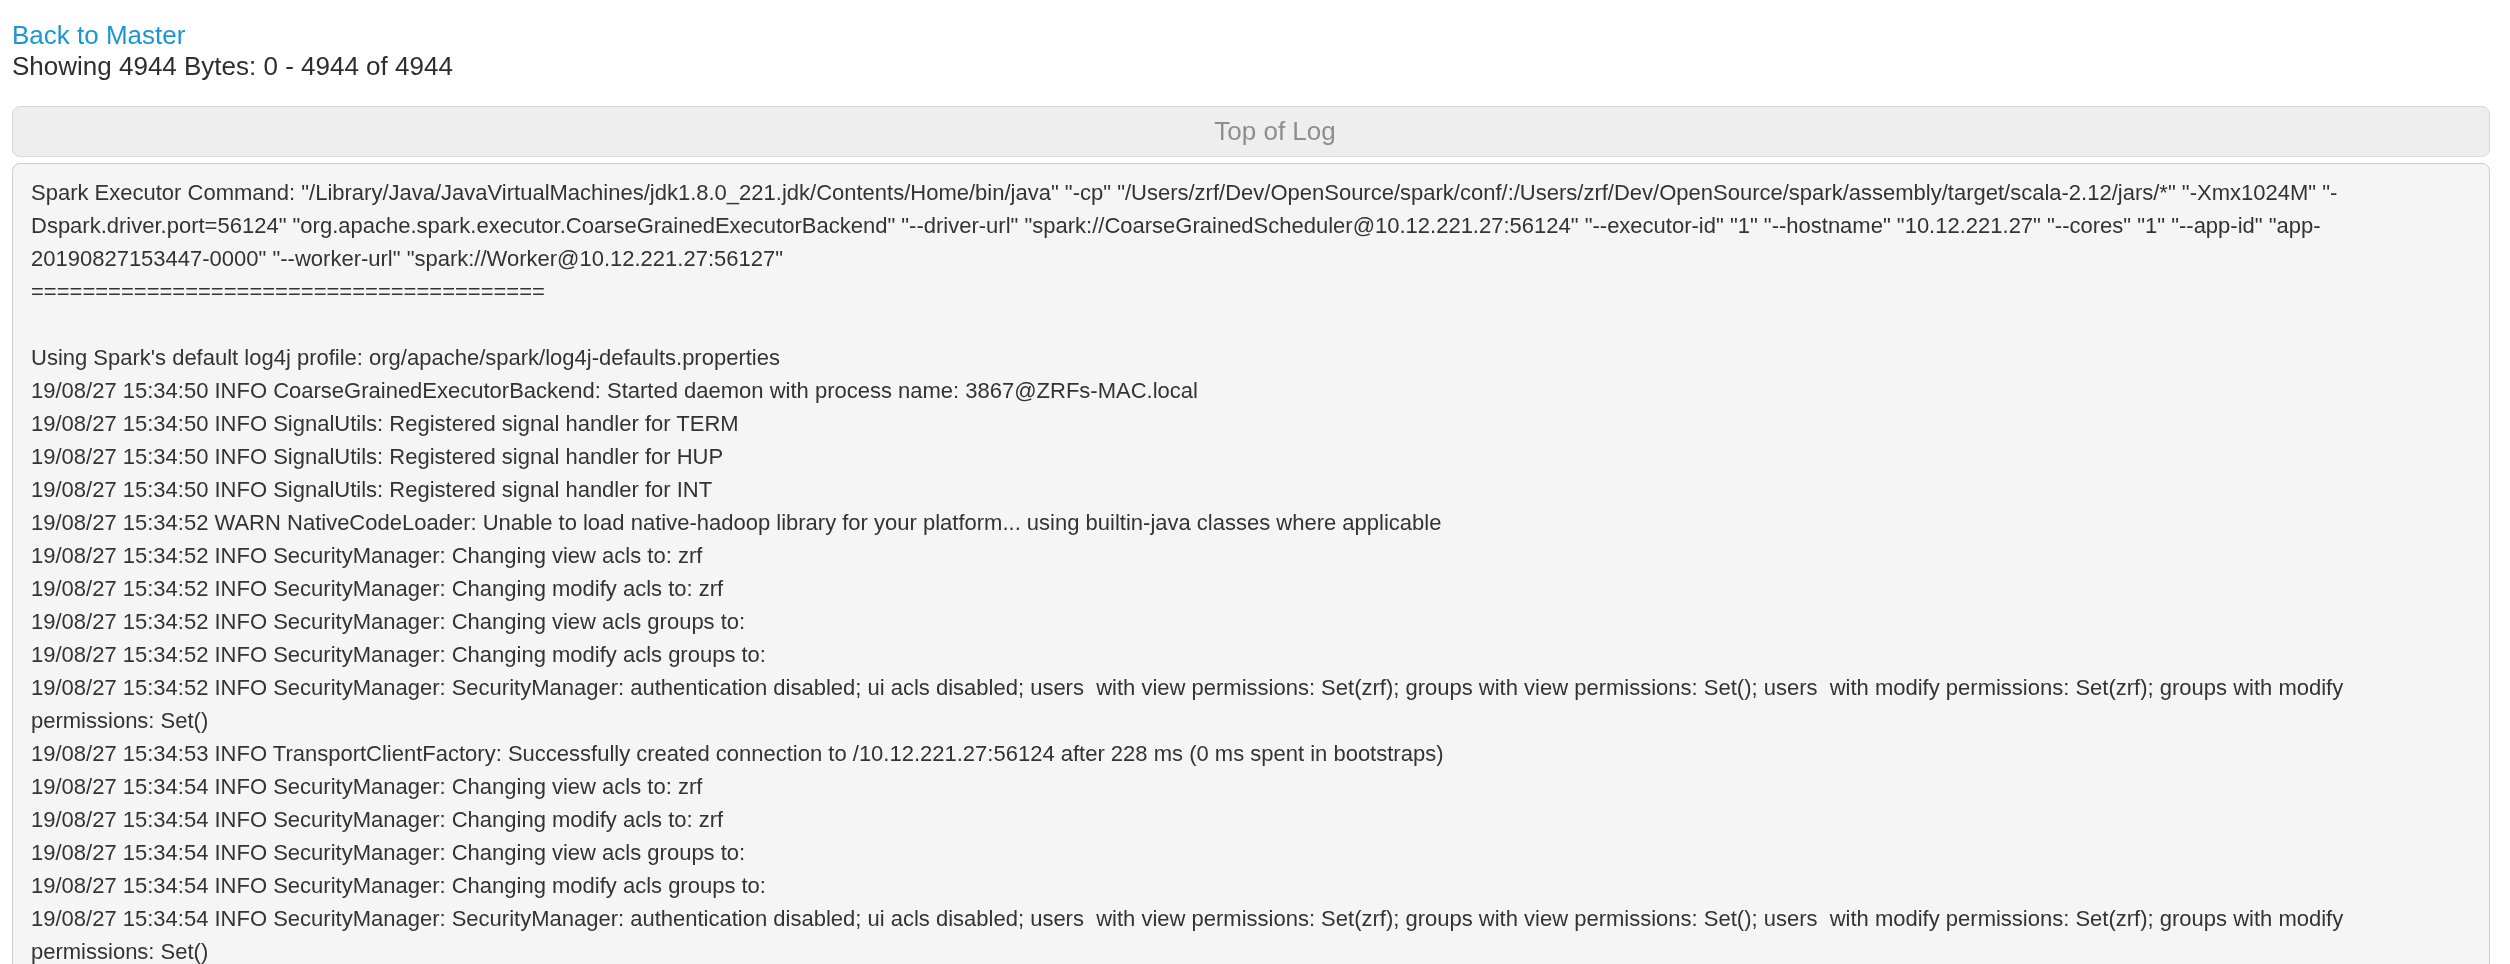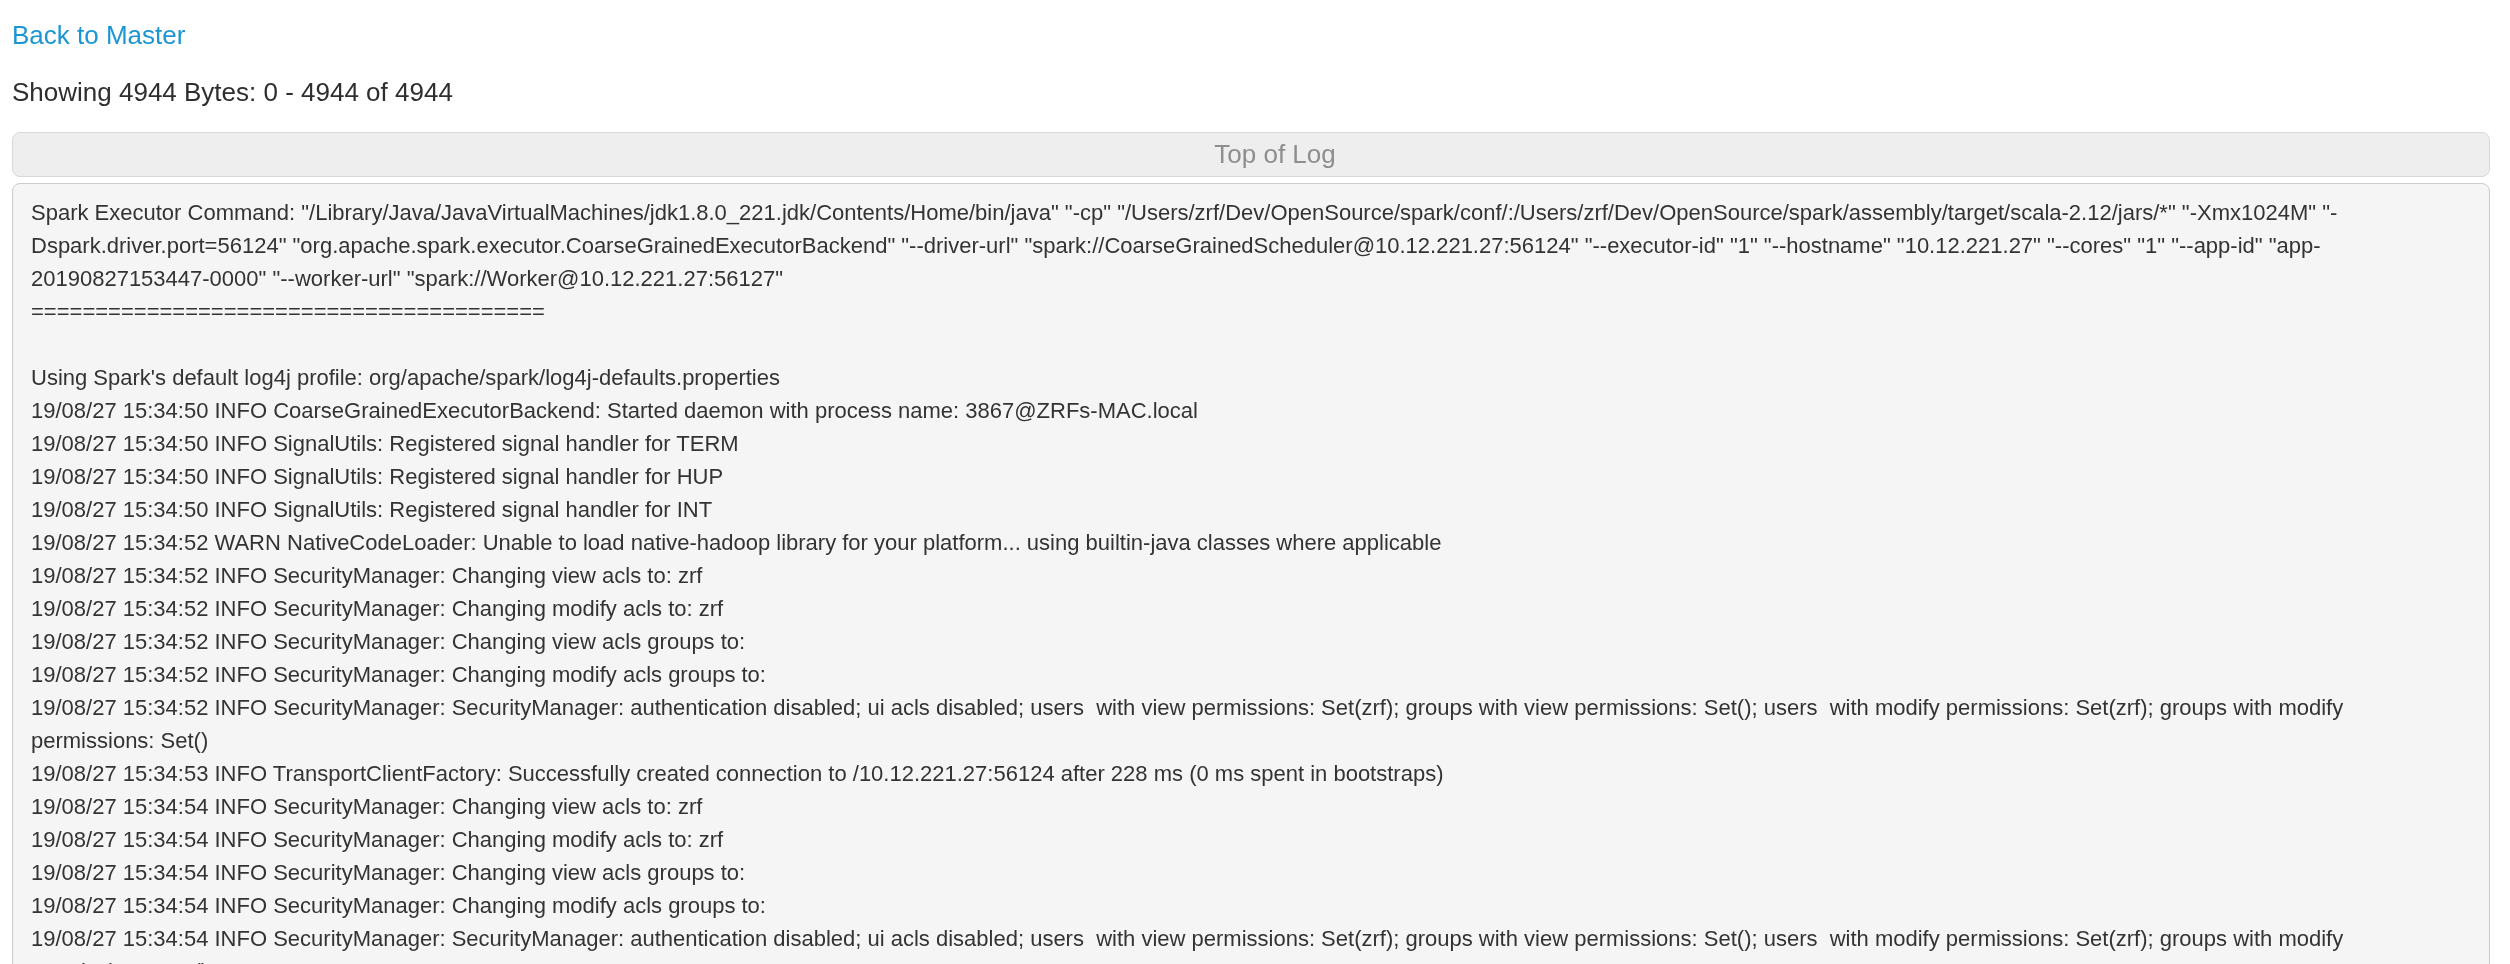--- a/index.html
+++ b/index.html
@@ -21,28 +21,27 @@
   .back-link {
     display: inline-block;
     margin: 8px 0 0 0;
     font-size: 26px;
     line-height: 1.2;
     color: #1a96d4;
     text-decoration: none;
     cursor: pointer;
   }
   .showing-text {
-    margin-top: 26px;
     font-size: 26px;
     line-height: 1.2;
     color: #2e2e2e;
   }
   .panel-header {
     margin-top: 24px;
-    height: 45px;
+    height: 51px;
     background: #eeeeee;
     border: 1px solid #d9d9d9;
     border-radius: 8px;
     display: flex;
     align-items: center;
     justify-content: center;
     font-size: 26px;
     color: #8e8e8e;
     padding-left: 48px;
   }

